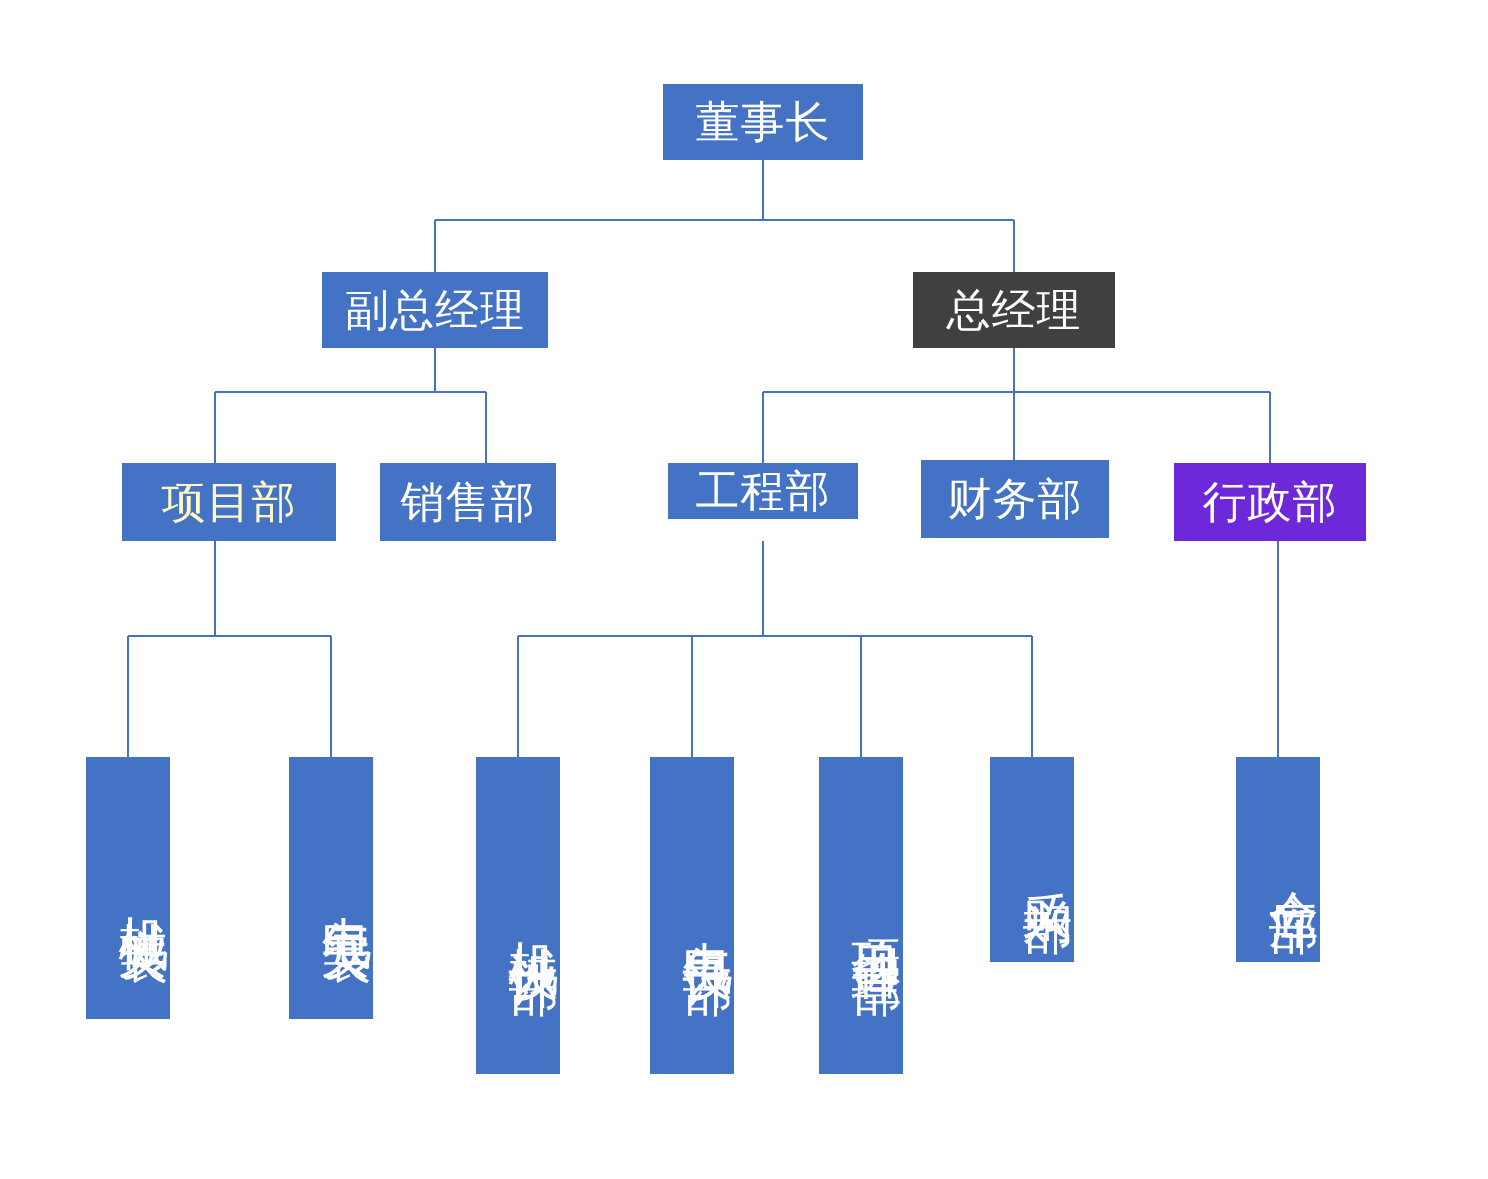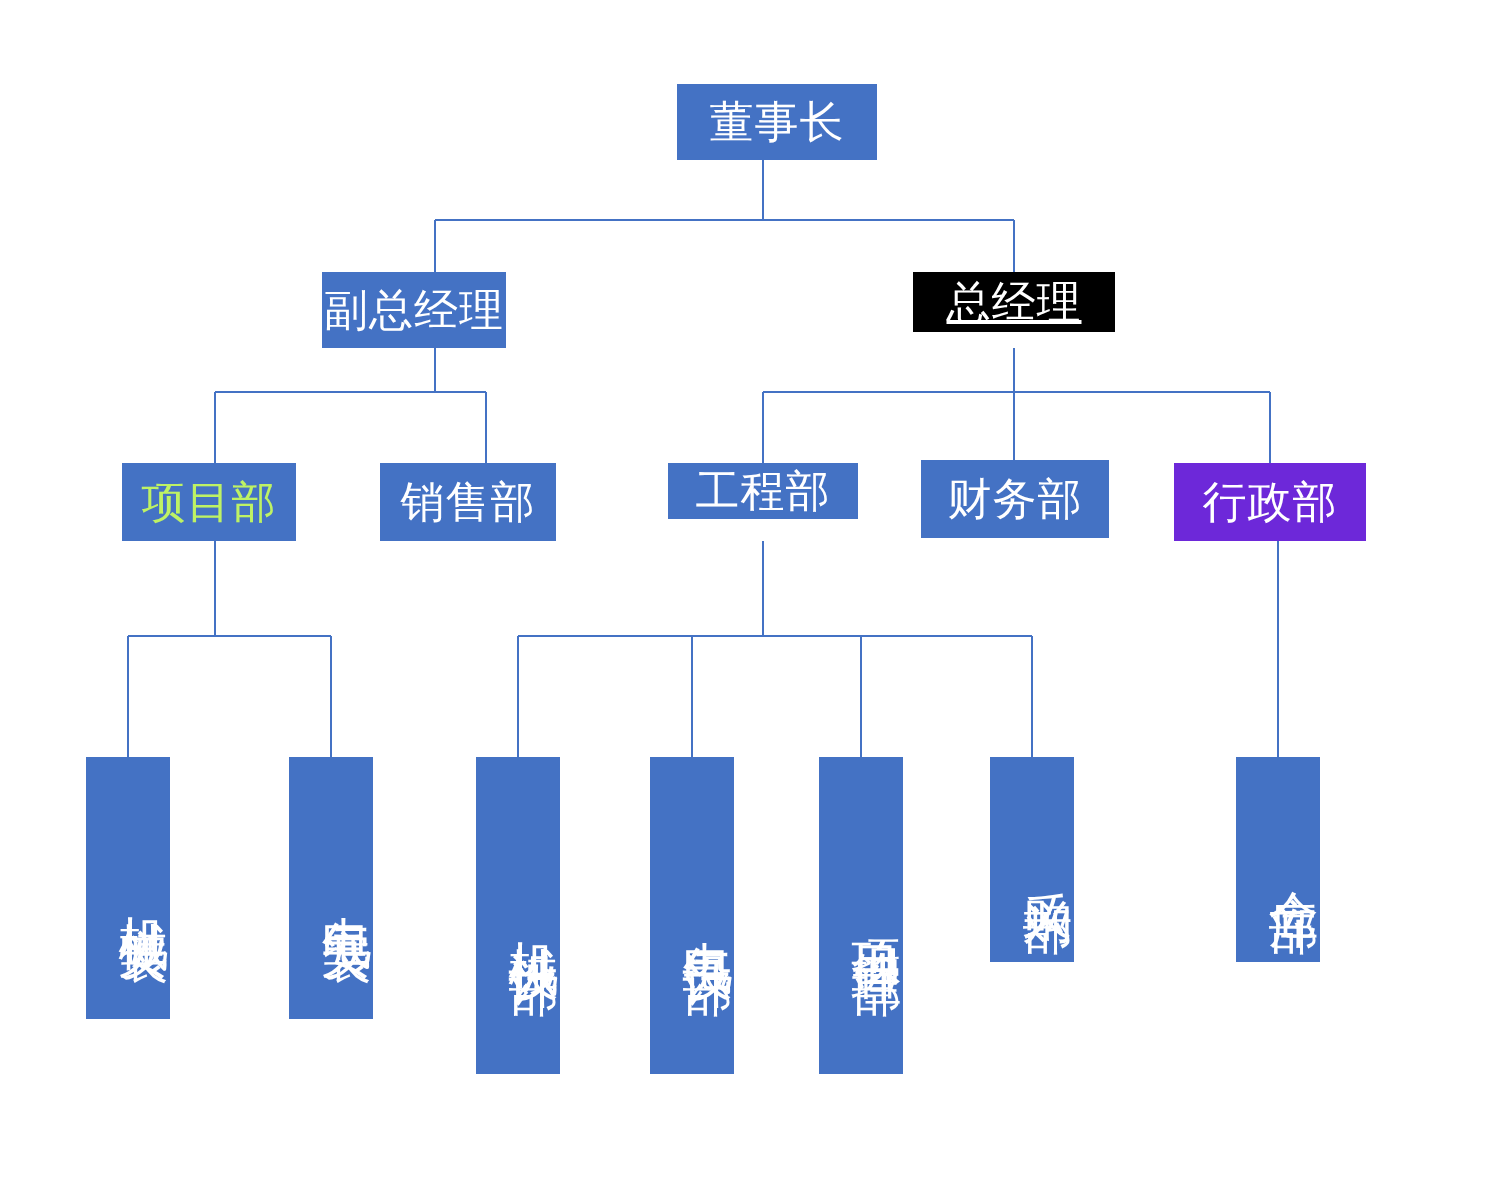--- a/index.html
+++ b/index.html
@@ -84,32 +84,32 @@
       <line x1="763" y1="541" x2="763" y2="636" stroke="#4472C4" stroke-width="2" shape-rendering="crispEdges"></line>
       <line x1="518" y1="636" x2="1032" y2="636" stroke="#4472C4" stroke-width="2" shape-rendering="crispEdges"></line>
       <line x1="518" y1="636" x2="518" y2="757" stroke="#4472C4" stroke-width="2" shape-rendering="crispEdges"></line>
       <line x1="692" y1="636" x2="692" y2="757" stroke="#4472C4" stroke-width="2" shape-rendering="crispEdges"></line>
       <line x1="861" y1="636" x2="861" y2="757" stroke="#4472C4" stroke-width="2" shape-rendering="crispEdges"></line>
       <line x1="1032" y1="636" x2="1032" y2="757" stroke="#4472C4" stroke-width="2" shape-rendering="crispEdges"></line>
       <line x1="1278" y1="541" x2="1278" y2="636" stroke="#4472C4" stroke-width="2" shape-rendering="crispEdges"></line>
       <line x1="1278" y1="636" x2="1278" y2="757" stroke="#4472C4" stroke-width="2" shape-rendering="crispEdges"></line>
     </svg>
 
-  <div class="node horizontal" style="left: 663px; top: 84px; width: 200px; height: 76px; background: rgb(68, 114, 196); color: rgb(255, 255, 255); margin-left: 14px;">
+  <div class="node horizontal" style="left: 663px; top: 84px; width: 200px; height: 76px; background: rgb(68, 114, 196); color: rgb(255, 255, 255);">
     <span class="label">董事长</span>
   </div>
 
-  <div class="node horizontal" style="left: 322px; top: 272px; width: 184px; height: 76px; background: rgb(68, 114, 196); color: rgb(255, 255, 255);">
+  <div class="node horizontal" style="left: 322px; top: 272px; width: 226px; height: 76px; background: rgb(68, 114, 196); color: rgb(255, 255, 255);">
     <span class="label">副总经理</span>
   </div>
-  <div class="node horizontal" style="left: 913px; top: 272px; width: 202px; height: 60px; background: #000000; color: rgb(255, 255, 255); text-decoration: underline;">
+  <div class="node horizontal" style="left: 913px; top: 272px; width: 202px; height: 76px; background: #404040; color: rgb(255, 255, 255);">
     <span class="label">总经理</span>
   </div>
 
-  <div class="node horizontal" style="left: 122px; top: 463px; width: 174px; height: 78px; background: rgb(68, 114, 196); color: #bef264;">
+  <div class="node horizontal" style="left: 122px; top: 463px; width: 214px; height: 78px; background: rgb(68, 114, 196); color: #fef9c3;">
     <span class="label">项目部</span>
   </div>
   <div class="node horizontal" style="left: 380px; top: 463px; width: 176px; height: 78px; background: rgb(68, 114, 196); color: rgb(255, 255, 255);">
     <span class="label">销售部</span>
   </div>
   <div class="node horizontal" style="left: 668px; top: 463px; width: 190px; height: 56px; background: rgb(68, 114, 196); color: rgb(255, 255, 255);">
     <span class="label">工程部</span>
   </div>
   <div class="node horizontal" style="left: 921px; top: 460px; width: 188px; height: 78px; background: rgb(68, 114, 196); color: rgb(255, 255, 255);">
     <span class="label">财务部</span>

